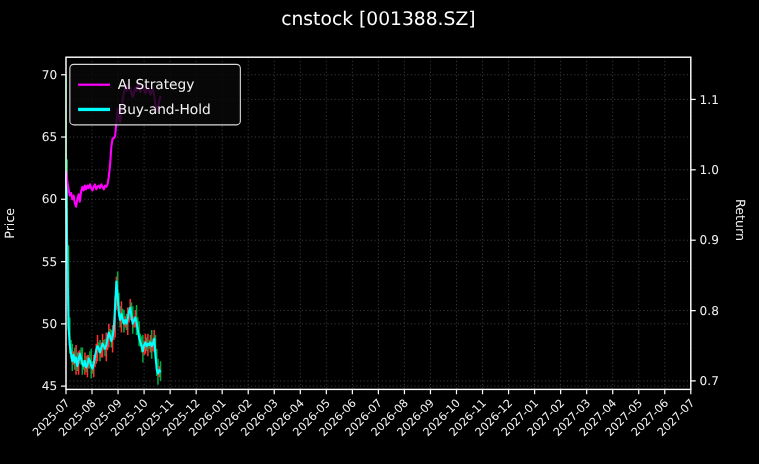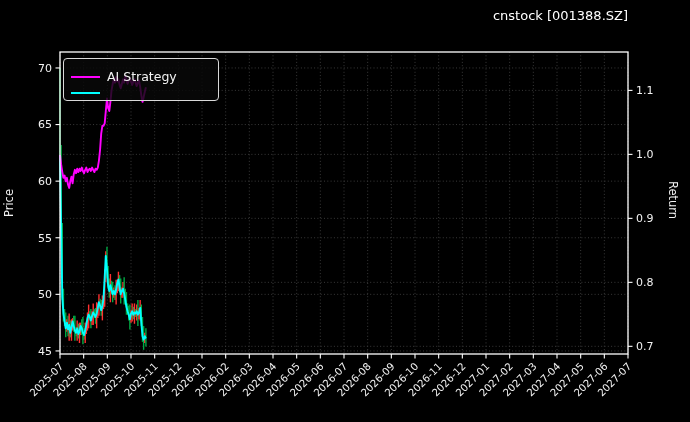--- a/index.html
+++ b/index.html
@@ -6,21 +6,21 @@
   .figure{
     position:relative;
     width:690px;height:422px;
     background:#000;
     font-family:"DejaVu Sans","Liberation Sans",sans-serif;
     overflow:hidden;
   }
   .figure svg{position:absolute;left:0;top:0;}
   .fig-title{
     position:absolute;left:60px;top:8px;width:568px;
-    text-align:right;color:#ffffff;font-size:13px;
+    text-align:center;color:#ffffff;font-size:17px;
   }
   .ylabel-left{
     position:absolute;left:-31px;top:196px;width:80px;
     transform:rotate(-90deg);
     text-align:center;color:#f2f2f2;font-size:11.5px;
   }
   .ylabel-right{
     position:absolute;left:633px;top:193px;width:80px;
     transform:rotate(90deg);
     text-align:center;color:#f2f2f2;font-size:11.5px;
@@ -244,15 +244,16 @@
   <div class="ylabel-left">Price</div>
   <div class="ylabel-right">Return</div>
 
   <div class="legend">
     <div class="legend-row">
       <span class="legend-swatch" id="sw0" style="background: rgb(255, 0, 255);"></span>
       <span class="legend-label">AI Strategy</span>
     </div>
     <div class="legend-row">
       <span class="legend-swatch" id="sw1" style="background: rgb(0, 255, 255);"></span>
+      <span class="legend-label">Buy-and-Hold</span>
     </div>
   </div>
 </div>
 
 </body></html>

